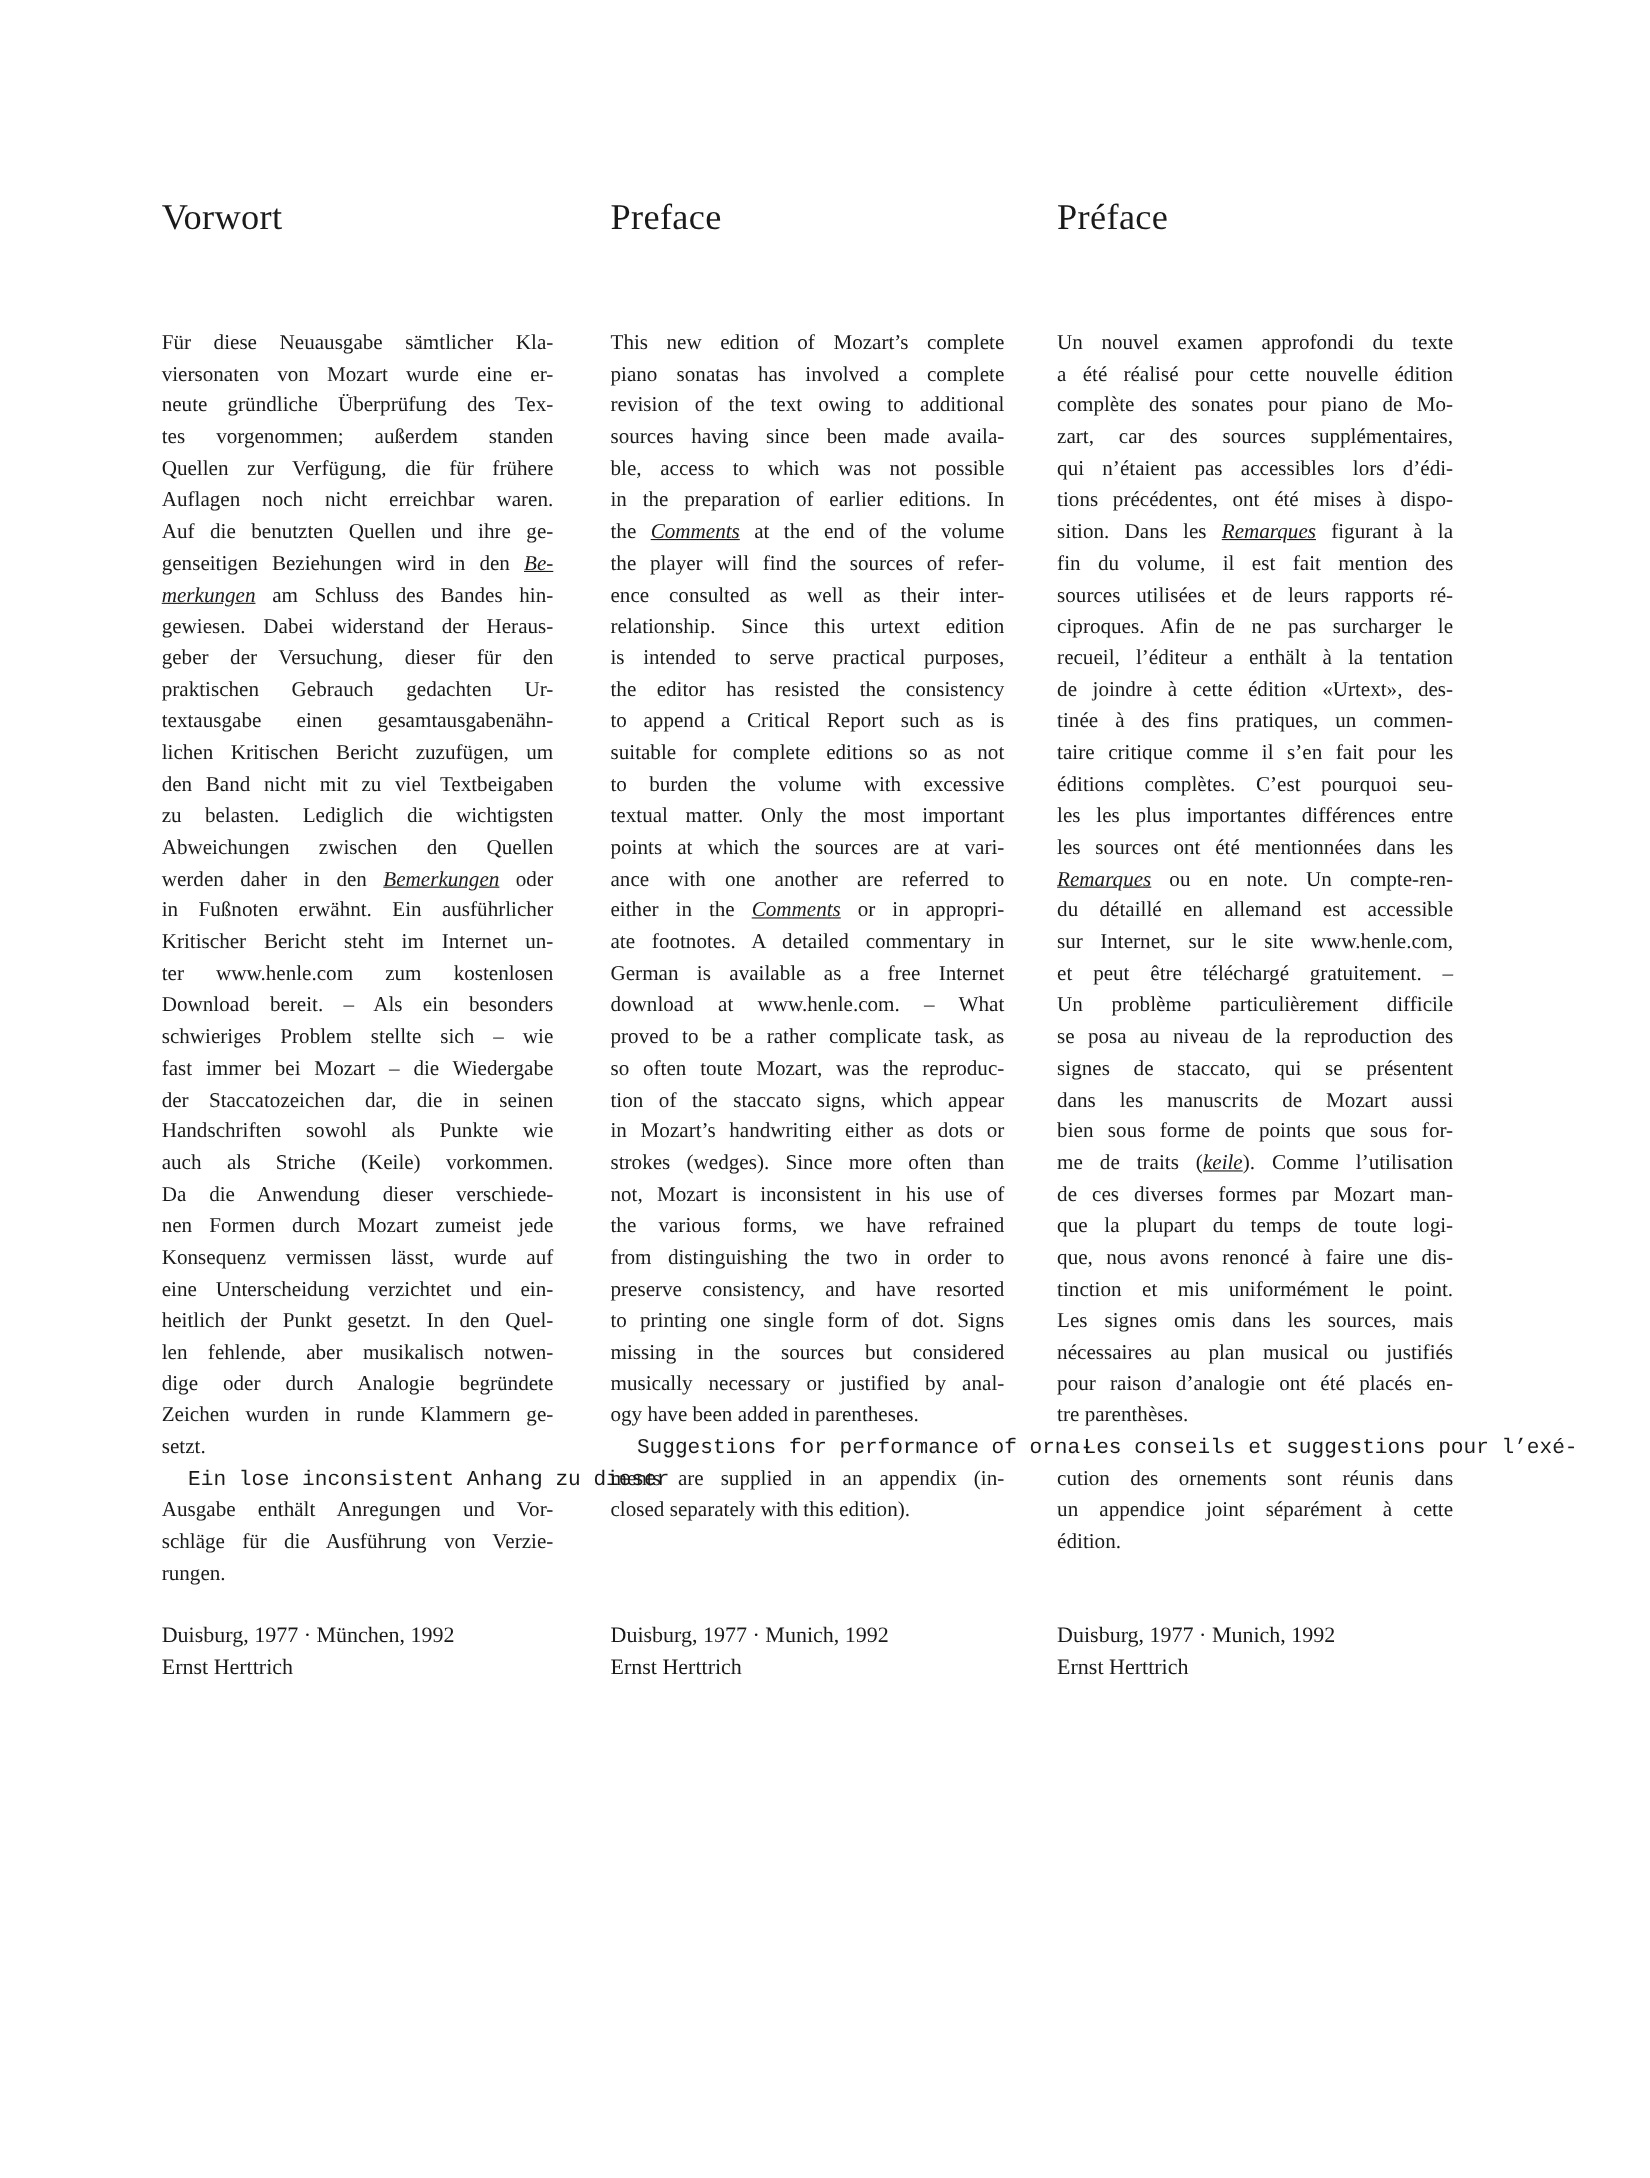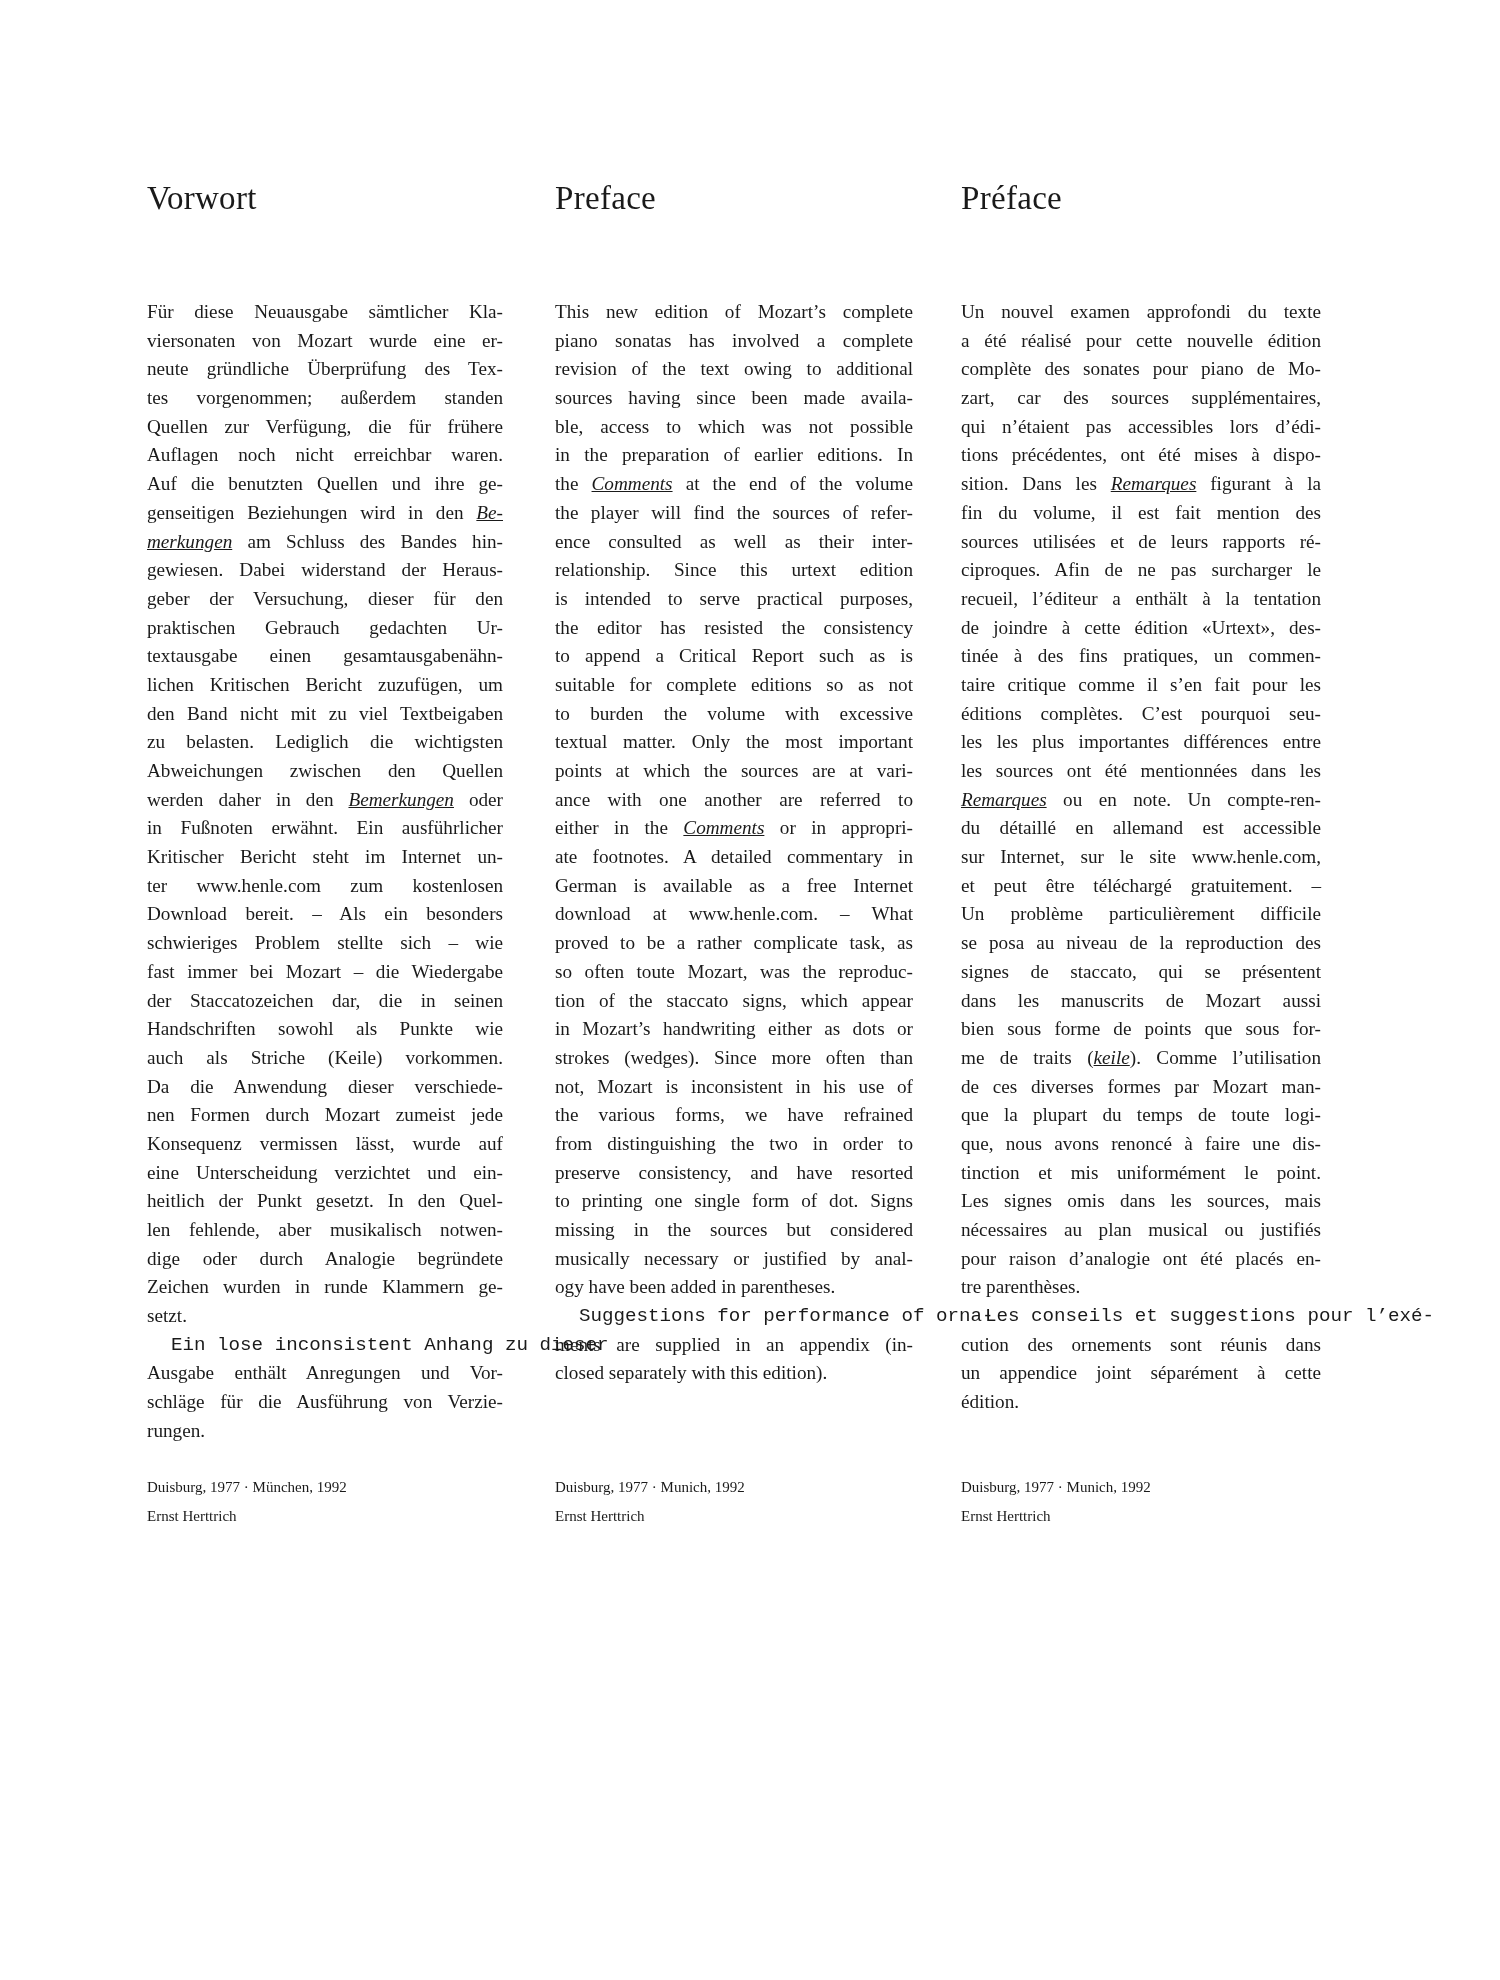--- a/index.html
+++ b/index.html
@@ -20,21 +20,21 @@
   .body-text { position: absolute; top: 298px; left: 0; right: 16px; }
   .line {
     font-size: 19.2px; line-height: 28.7px; height: 28.7px;
     text-align: justify; text-align-last: justify; white-space: nowrap;
     overflow: visible;
   }
   .line.last { text-align-last: left; }
   .line.indent { text-indent: 24px; font-family: Liberation Mono, monospace; }
   .line i { font-style: italic; text-decoration: underline; }
   .sig { position: absolute; top: 1473px; left: 0; }
-  .sig div { font-size: 15px; line-height: 28.7px; white-space: nowrap; }
+  .sig div { font-size: 20px; line-height: 28.7px; white-space: nowrap; }
 </style>
 </head>
 <body>
 
 <div class="col col-de">
   <h2 class="heading">Vorwort</h2>
   <div class="body-text">
       <div class="line"><span>Für diese Neuausgabe sämtlicher Kla-</span></div>
       <div class="line"><span>viersonaten von Mozart wurde eine er-</span></div>
       <div class="line"><span>neute gründliche Überprüfung des Tex-</span></div>

